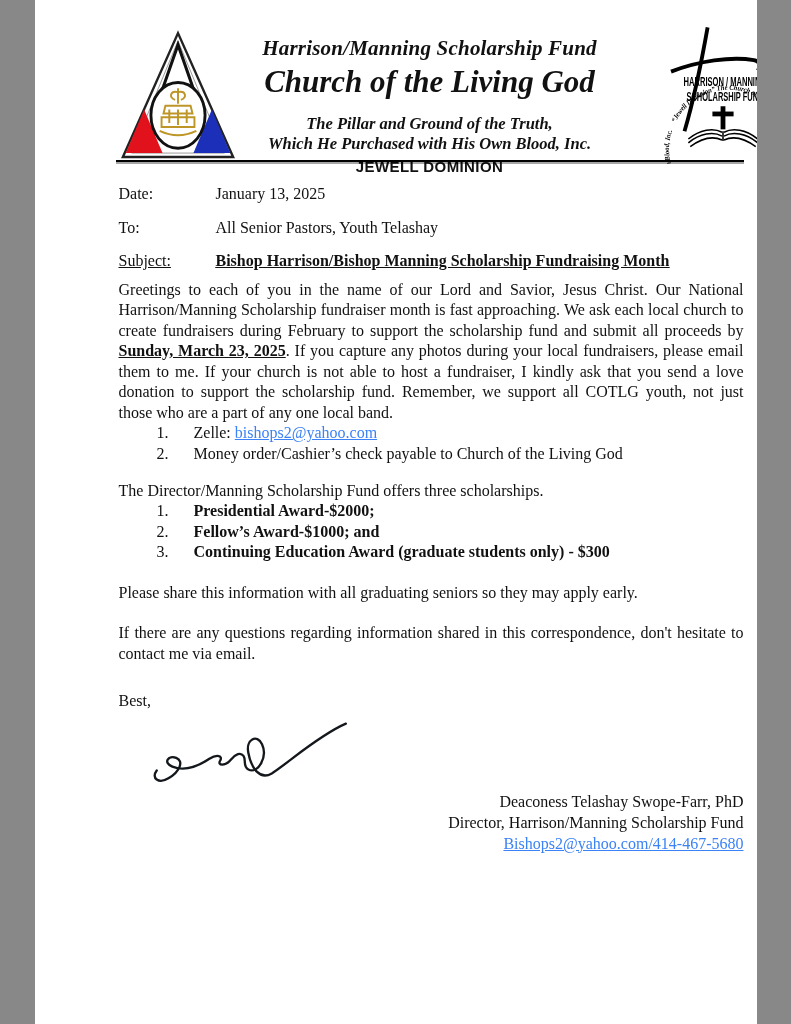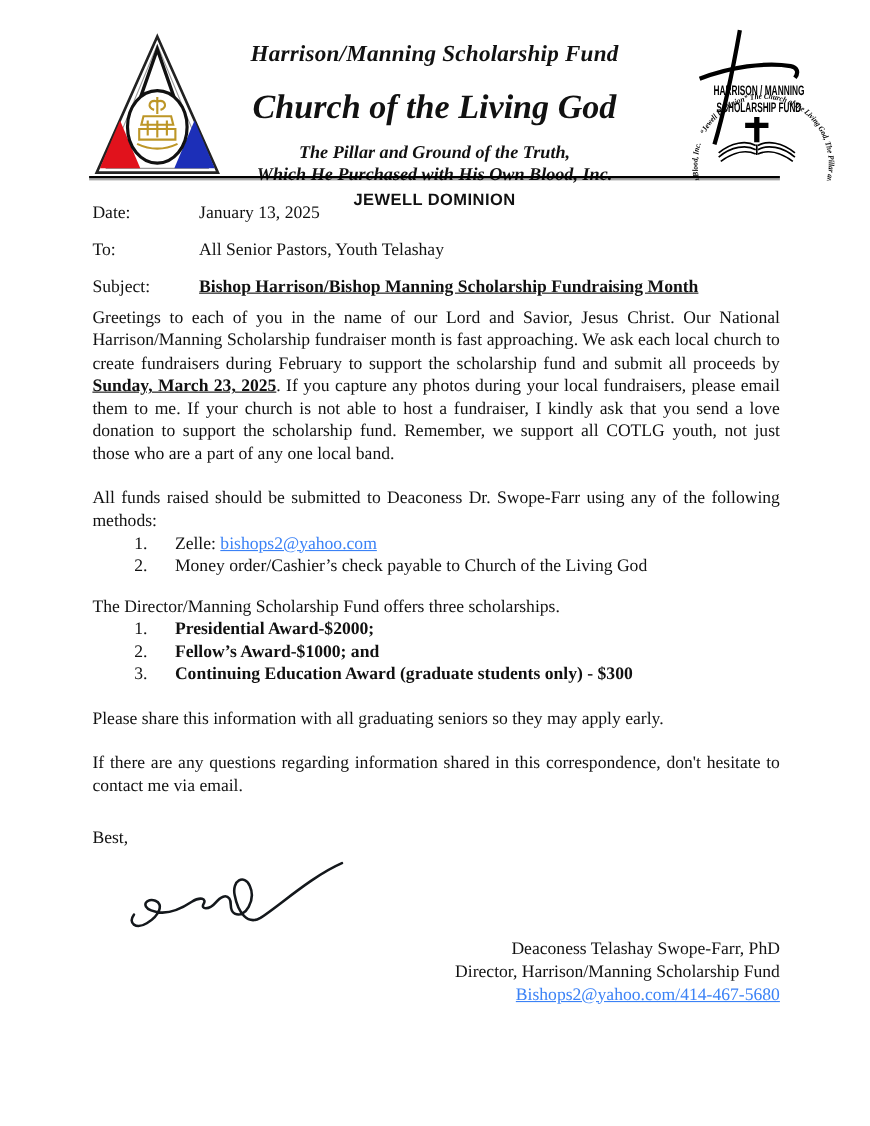--- a/index.html
+++ b/index.html
@@ -1,34 +1,34 @@
 <!DOCTYPE html>
 <html><head>
 <meta charset="utf-8">
 <style>
   * { margin:0; padding:0; box-sizing:border-box; }
   html,body { background:#888; }
   .page {
     position:relative;
-    width:791px; height:1024px;
+    width:722px; height:1024px;
     margin:0 auto;
     background:#ffffff;
     font-family:"Liberation Serif", serif;
     color:#111;
     overflow:hidden;
   }
   
   .logo { position:absolute; left:84px; top:28px; width:118px; height:136px; }
   .seal { position:absolute; left:610px; top:10px; width:156px; height:154px; }
   .lh-center {
     position:absolute; left:180px; top:36px; width:430px;
     text-align:center; font-weight:bold; font-style:italic;
   }
   .lh-line1 { font-size:21px; letter-spacing:0.2px; }
-  .lh-line2 { font-size:31px; margin-top:18px; }
+  .lh-line2 { font-size:31px; margin-top:3px; }
   .lh-line3 { font-size:16.5px; margin-top:14px; }
   .lh-line4 { font-size:16.5px; }
   .lh-dominion {
     font-family:"Liberation Sans", sans-serif;
     font-style:normal; font-size:15px; font-weight:bold;
     letter-spacing:0.4px; margin-top:4px;
   }
   .lh-rule {
     position:absolute; left:81px; top:160px; width:628px; height:0;
     border-top:2px solid #000;
@@ -118,28 +118,27 @@
   <div class="content">
 
     <div class="meta-row">
       <span class="meta-label">Date:</span>
       <span>January 13, 2025</span>
     </div>
     <div class="meta-row">
       <span class="meta-label">To:</span>
       <span>All Senior Pastors, Youth Telashay</span>
     </div>
-    <div class="meta-row" style="margin-bottom:4px;">
+    <div class="meta-row" style="margin-bottom:4px;text-decoration:underline;">
       <span class="meta-label">Subject:</span>
       <span class="subject-value">Bishop Harrison/Bishop Manning Scholarship Fundraising Month</span>
     </div>
 
     <p class="para" style="margin-top:8px;"><span>Greetings to each of you in the name of our Lord and Savior, Jesus Christ. Our National Harrison/Manning Scholarship fundraiser month is fast approaching. We ask each local church to create fundraisers during February to support the scholarship fund and submit all proceeds by </span><span class="bu">Sunday, March 23, 2025</span><span>. If you capture any photos during your local fundraisers, please email them to me. If your church is not able to host a fundraiser, I kindly ask that you send a love donation to support the scholarship fund. Remember, we support all COTLG youth, not just those who are a part of any one local band.</span></p>
 
-    <p class="para">All funds raised should be submitted to Deaconess Dr. Swope-Farr using any of the following methods:</p>
 
     <div class="list-row">
       <span class="list-num">1.</span>
       <span><span>Zelle: </span><a class="link">bishops2@yahoo.com</a><span></span></span>
     </div>
     <div class="list-row">
       <span class="list-num">2.</span>
       <span><span></span><a class="link"></a><span>Money order/Cashier’s check payable to Church of the Living God</span></span>
     </div>
 

